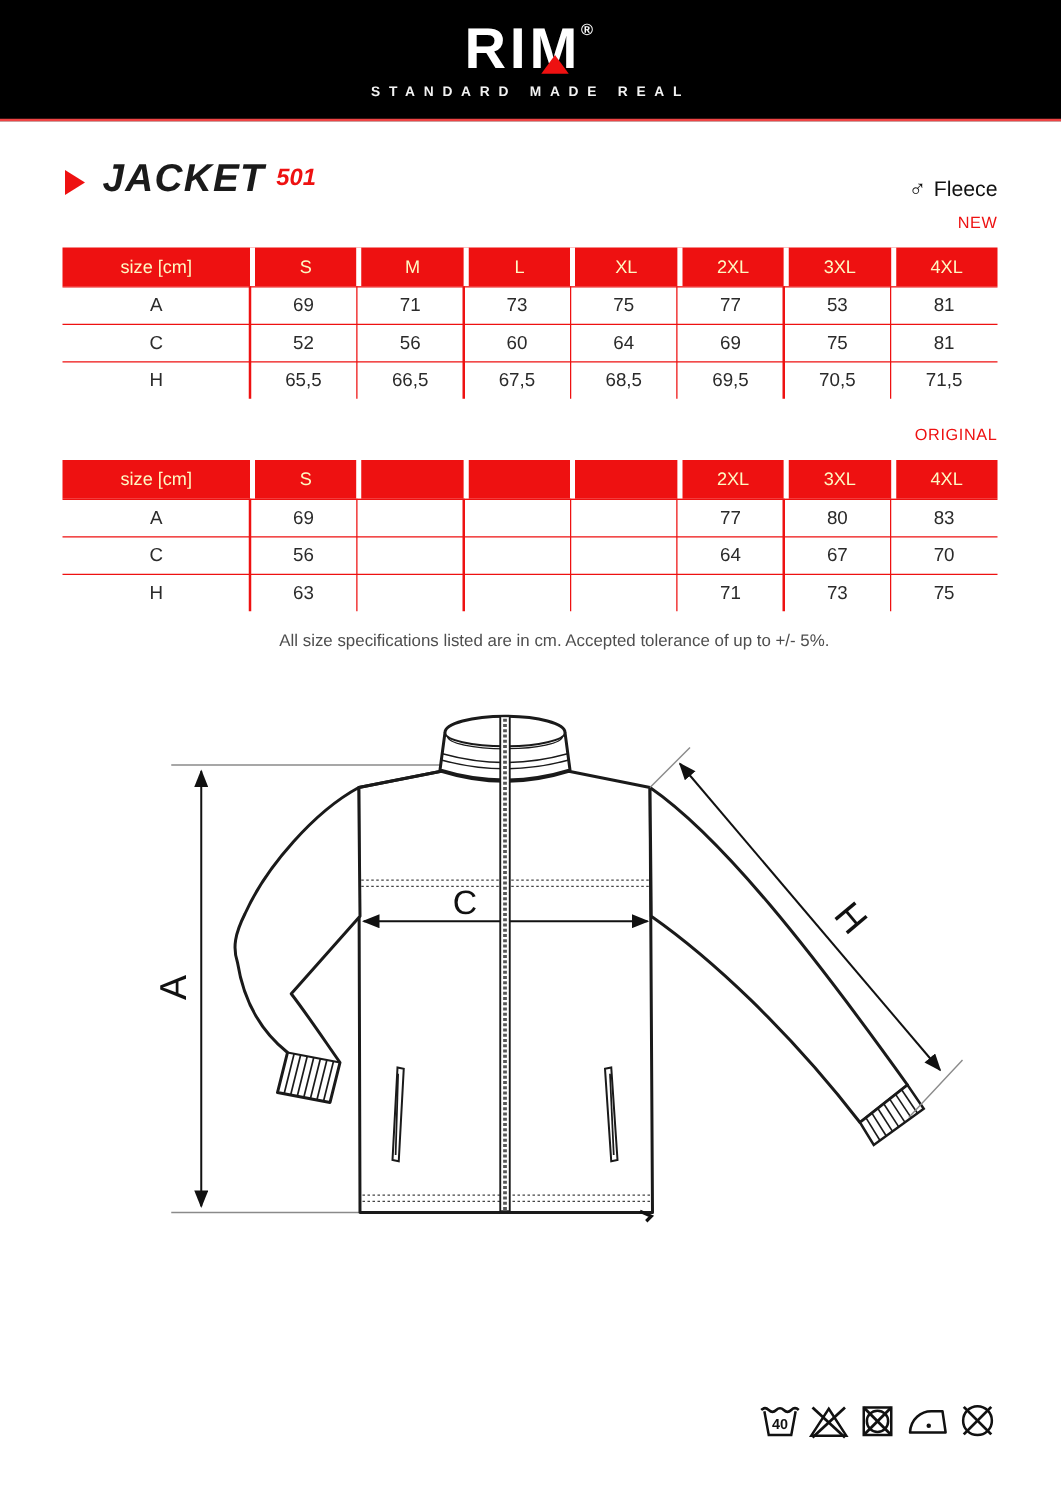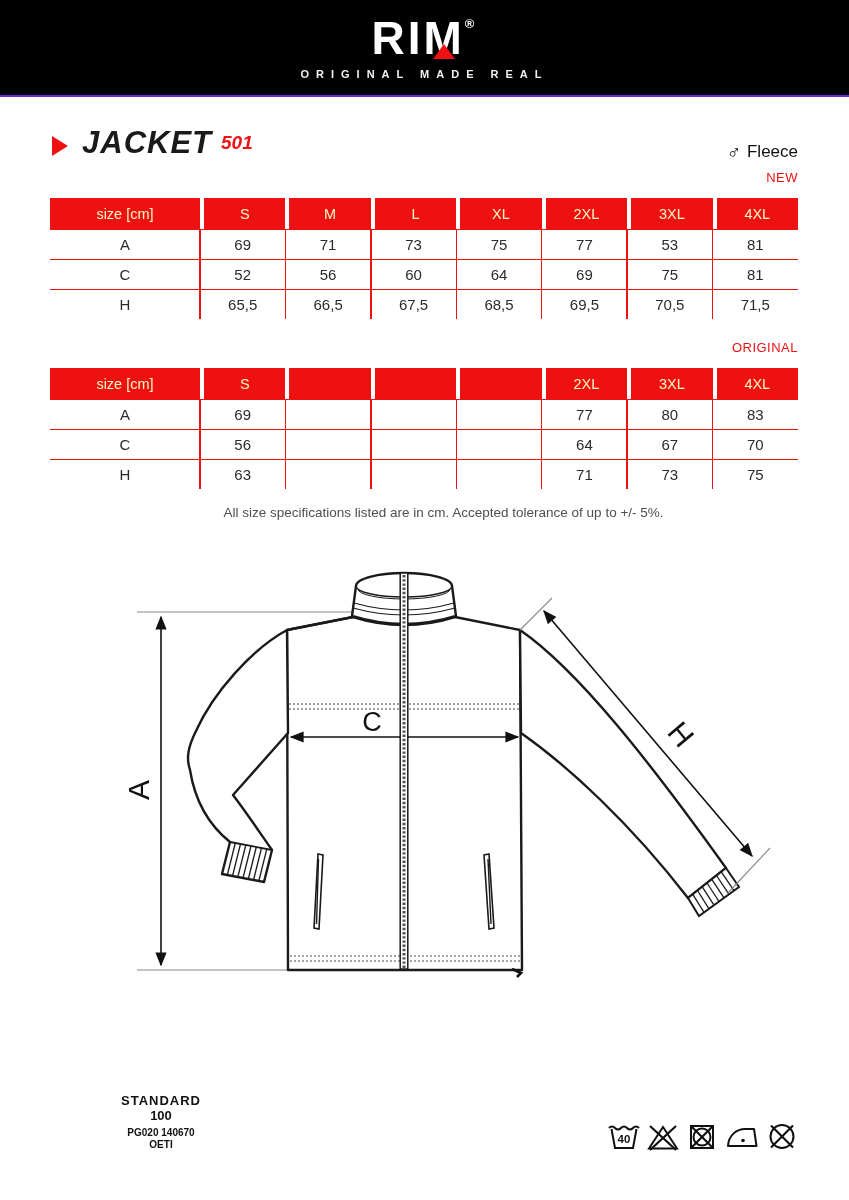--- a/index.html
+++ b/index.html
@@ -6,21 +6,21 @@
     --red:#ee1111;
     --green:#2fc96f;
     --ink:#1a1a1a;
   }
   *{box-sizing:border-box;margin:0;padding:0}
   body{background:#fff;font-family:"Liberation Sans",sans-serif;}
   #page{position:relative;width:849px;height:1200px;background:#fff;overflow:hidden;margin:0 auto;}
 
   
   .topbar{position:absolute;left:0;top:0;width:849px;height:97px;background:#000;
-          border-bottom:2px solid #6d28d9;display:flex;flex-direction:column;
+          border-bottom:2px solid #ef4444;display:flex;flex-direction:column;
           align-items:center;justify-content:center;}
   .brand{color:#fff;font-size:46px;font-weight:800;letter-spacing:3px;line-height:1;
          display:flex;align-items:flex-start;}
   .brand .mid{position:relative;display:inline-block;}
   .brand .tri{position:absolute;left:50%;bottom:2px;transform:translateX(-50%);
               width:0;height:0;border-left:11px solid transparent;border-right:11px solid transparent;
               border-bottom:15px solid var(--red);z-index:2;}
   .brand .reg{font-size:13px;font-weight:700;margin-top:2px;}
   .tagline{color:#f2f2f2;font-size:11px;font-weight:700;letter-spacing:7px;margin-top:7px;}
 
@@ -75,21 +75,21 @@
 
   <div class="topbar">
     <div class="brand">
       <span>RI</span>
       <span class="mid">
         <span>M</span>
         <span class="tri"></span>
       </span>
       <span class="reg">®</span>
     </div>
-    <div class="tagline">ORIGINAL MADE REAL</div>
+    <div class="tagline">STANDARD MADE REAL</div>
   </div>
 
   <div class="title-row">
     <span class="bullet"></span>
     <span class="page-title">JACKET</span>
     <span class="product-code">501</span>
   </div>
   <div class="fleece">
     <span class="gender">♂</span>
     <span>Fleece</span>
@@ -278,26 +278,20 @@
 
     <line x1="161" y1="617" x2="161" y2="965" stroke="#111" stroke-width="1.6" marker-start="url(#ah)" marker-end="url(#ah)"></line>
     <text x="149" y="790" font-size="30" font-weight="500" text-anchor="middle" transform="rotate(-90 149 790)">A</text>
 
     <line x1="520" y1="630" x2="552" y2="598" stroke="#8a8a8a" stroke-width="1.1"></line>
     <line x1="727" y1="894" x2="770" y2="848" stroke="#8a8a8a" stroke-width="1.1"></line>
     <line x1="544" y1="611" x2="752" y2="856" stroke="#111" stroke-width="1.6" marker-start="url(#ah)" marker-end="url(#ah)"></line>
     <text x="673" y="741" font-size="30" font-weight="500" text-anchor="middle" transform="rotate(50 673 741)">H</text>
   </svg>
 
-  <div class="cert-text">
-    <div class="std">STANDARD</div>
-    <div class="num">100</div>
-    <div class="code">PG020 140670</div>
-    <div class="inst">OETI</div>
-  </div>
 
   <div class="care">
     <svg width="34" height="32" viewBox="0 0 34 32">
       <path d="M2,8 Q5,5 8,8 Q11,11 14,8 Q17,5 20,8 Q23,11 26,8 Q29,5 32,8" fill="none" stroke="#111" stroke-width="2"></path>
       <path d="M4.5,9 L8,28 L26,28 L29.5,9" fill="none" stroke="#111" stroke-width="2"></path>
       <text x="17" y="23" font-size="11.5" font-weight="700" text-anchor="middle">40</text>
     </svg>
     <svg width="34" height="32" viewBox="0 0 34 32">
       <path d="M17,7 L31,28.5 L3,28.5 Z" fill="none" stroke="#111" stroke-width="2"></path>
       <line x1="4" y1="6" x2="30" y2="30" stroke="#111" stroke-width="2.2"></line>

